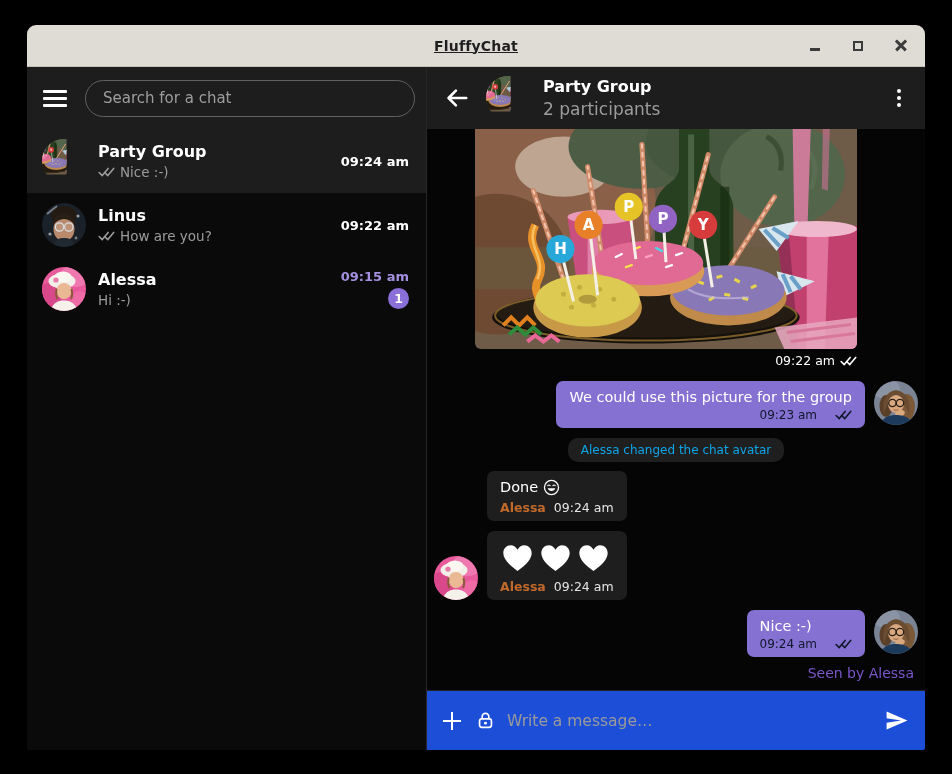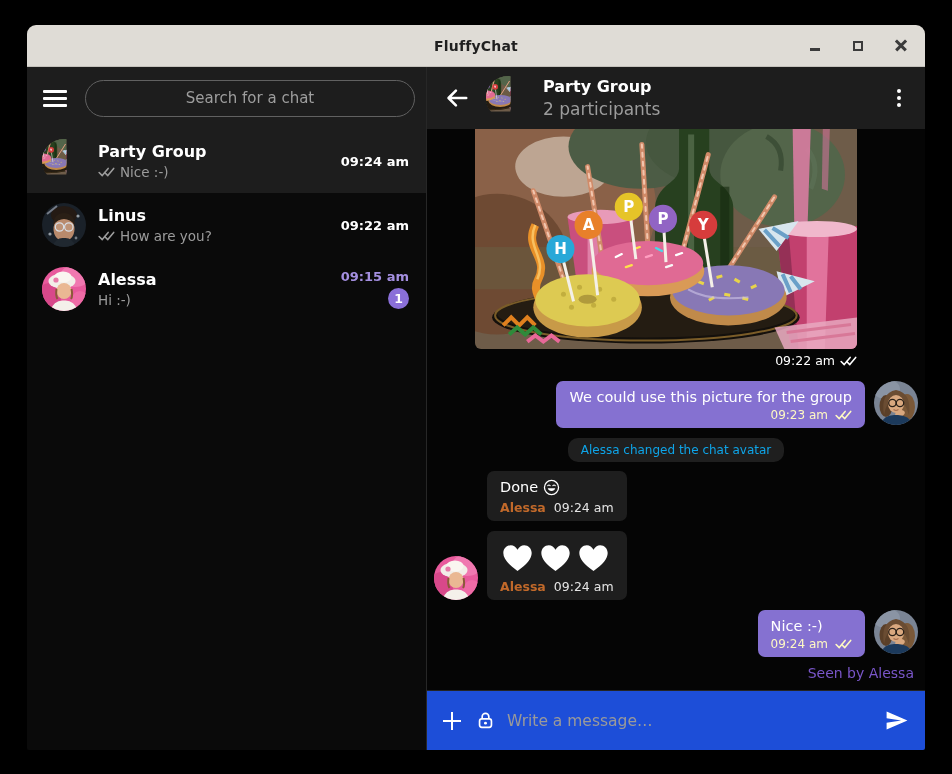--- a/index.html
+++ b/index.html
@@ -5,21 +5,21 @@
   * { margin:0; padding:0; box-sizing:border-box; }
   html,body { width:952px; height:774px; background:#000; overflow:hidden;
     font-family:"DejaVu Sans","Liberation Sans",sans-serif; }
   .window { position:absolute; left:27px; top:25px; width:898px; height:725px;
     background:#060606; border-radius:9px 9px 2px 2px; overflow:hidden;
     display:flex; flex-direction:column; }
 
   
   .titlebar { flex:0 0 42px; background:#dfdcd6; border-bottom:1px solid #c4c1bb;
     display:flex; align-items:center; justify-content:center; position:relative; }
-  .titlebar-title { font-size:14px; font-weight:bold; color:#1f1f1f; letter-spacing:.2px; }
+  .titlebar-title { font-size:14px; font-weight:bold; color:#1f1f1f; letter-spacing:.2px;text-decoration:underline; }
   .titlebar-controls { position:absolute; right:16px; top:0; height:100%;
     display:flex; align-items:center; gap:27px; }
   .tb-btn { width:16px; height:16px; display:flex; align-items:center; justify-content:center;
     cursor:pointer; background:none; border:none; padding:0; }
   .min-glyph { width:10px; height:2.5px; background:#3b3b3b; margin-top:8px; }
   .max-glyph { width:10px; height:10px; border:2.5px solid #3b3b3b; }
   .close-glyph { position:relative; width:12px; height:12px; }
   .close-glyph::before,.close-glyph::after { content:""; position:absolute; left:-1px; top:4.5px;
     width:14px; height:2.6px; background:#3b3b3b; }
   .close-glyph::before { transform:rotate(45deg); }
@@ -30,21 +30,21 @@
   
   .sidebar { width:400px; flex:0 0 400px; background:#0a0a0a;
     border-right:1px solid #272727; display:flex; flex-direction:column; }
   .sidebar-top { flex:0 0 62px; background:#1d1d1d; display:flex; align-items:center;
     padding:0 11px 0 16px; gap:16px; }
   .hamburger { width:26px; height:20px; display:flex; flex-direction:column;
     justify-content:center; gap:4px; background:none; border:none; cursor:pointer; }
   .hamburger span { display:block; width:24px; height:3px; background:#fff; border-radius:1px; }
   .search-input { flex:1; height:37px; border-radius:19px; border:1px solid #616161;
     background:transparent; color:#e4e4e4; font-size:15px; padding:0 17px;
-    font-family:inherit; outline:none;text-align:center; }
+    font-family:inherit; outline:none; }
   .search-input::placeholder { color:#9e9e9e; }
   .chat-list { flex:1; overflow:hidden; }
   .chat-item { height:64px; display:flex; align-items:center; gap:12px;
     padding:0 17px 0 15px; cursor:pointer; }
   .chat-item.selected { background:#1d1d1d; }
   .avatar44 { width:44px; height:44px; flex:0 0 44px; border-radius:50%; overflow:hidden; }
   .avatar44 svg { width:100%; height:100%; display:block; }
   .chat-item-main { flex:1; min-width:0; }
   .chat-name { font-size:16px; font-weight:bold; color:#fff; line-height:1.3;
     white-space:nowrap; overflow:hidden; }
@@ -79,22 +79,22 @@
   .image-time { width:382px; margin-left:41px; margin-top:4px; display:flex;
     justify-content:flex-end; align-items:center; gap:5px; color:#fff; font-size:12.5px; }
 
   .row-sent { display:flex; justify-content:flex-end; align-items:flex-start; gap:9px; }
   .row-received { display:flex; align-items:flex-end; gap:9px; }
   .avatar-slot { width:44px; flex:0 0 44px; }
   .bubble { border-radius:7px; padding:7px 13px 6px; max-width:330px; cursor:pointer; }
   .bubble-sent { background:#8571d1; color:#fff; }
   .bubble-received { background:#1e1e1e; color:#fff; }
   .bubble-text { font-size:14.5px; line-height:1.32; display:flex; align-items:center; gap:5px; }
-  .bubble-meta { display:flex; justify-content:flex-end; align-items:center; gap:7px;
-    font-size:12px; color:#fef9c3; margin-top:1px; }
+  .bubble-meta { display:flex; justify-content:flex-end; align-items:center; gap:18px;
+    font-size:12px; color:#0f172a; margin-top:1px; }
   .recv-meta { display:flex; align-items:center; gap:8px; font-size:12.5px; margin-top:3px; }
   .sender-name { color:#c1692a; font-weight:bold; }
   .recv-time { color:#e4e4e4; }
   .row-system { display:flex; justify-content:center; }
   .system-pill { background:#1f1f1f; color:#0ea5e9; font-size:12px; padding:5px 13px;
     border-radius:10px; }
   .hearts-row { display:flex; gap:5px; padding:5px 1px 3px; color:#fff; }
   .row-seen { display:flex; justify-content:flex-end; padding-right:4px; }
   .seen-text { color:#7a56c9; font-size:14px; }
 

